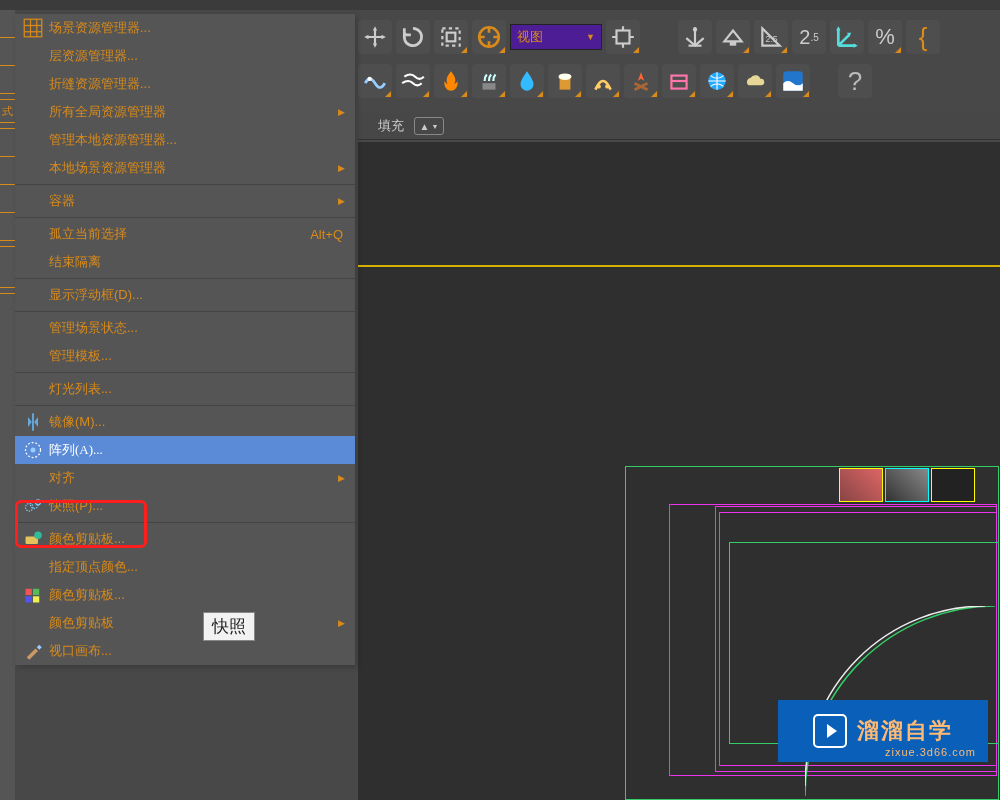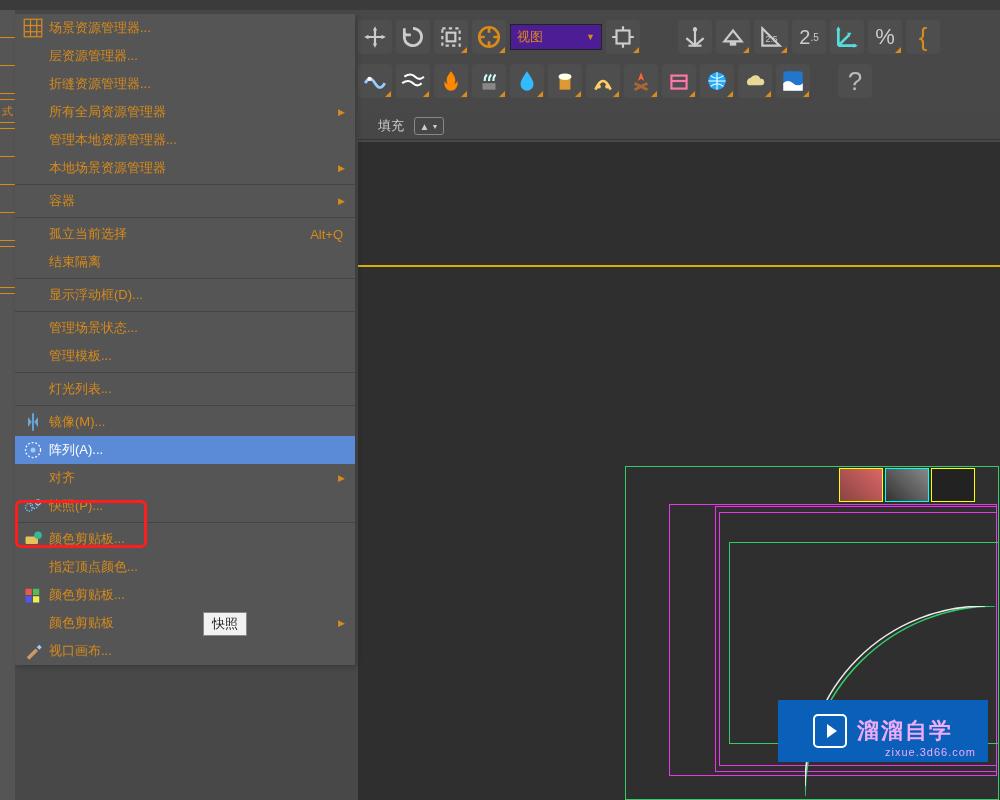--- a/index.html
+++ b/index.html
@@ -90,38 +90,39 @@
   .menu-item .lbl { flex: 1; }
   .menu-item .sc  { color: #d88a1a; }
   .menu-sep {
     height: 1px;
     background: #444444;
     margin: 2px 0;
   }
   .menu-item.highlight {
     background: #5b8bd6;
     color: #ffffff;
+    font-family: Liberation Serif, serif;
   }
   .menu-item.highlight::after { color: #ffffff; }
 
   .red-box {
     position: absolute;
     border: 3px solid #ff1e1e;
     border-radius: 6px;
     pointer-events: none;
     z-index: 50;
   }
 
   .tooltip {
     position: absolute;
     background: #f2f2f2;
     color: #222;
     border: 1px solid #888;
     padding: 2px 8px;
-    font-size: 13px;
+    font-size: 17px;
     z-index: 60;
   }
 
   
   .tool-row {
     position: absolute;
     display: flex;
     align-items: center;
     gap: 4px;
   }
@@ -221,21 +222,21 @@
     position: absolute;
     right: 12px;
     bottom: 38px;
     width: 210px;
     height: 62px;
     background: #0a5fb8;
     display: flex;
     align-items: center;
     justify-content: center;
     gap: 10px;
-    color: #f0abfc;
+    color: #fdba74;
     z-index: 200;
   }
   .watermark .play {
     width: 30px;
     height: 30px;
     border: 2px solid #fff;
     border-radius: 5px;
     display: flex;
     align-items: center;
     justify-content: center;

